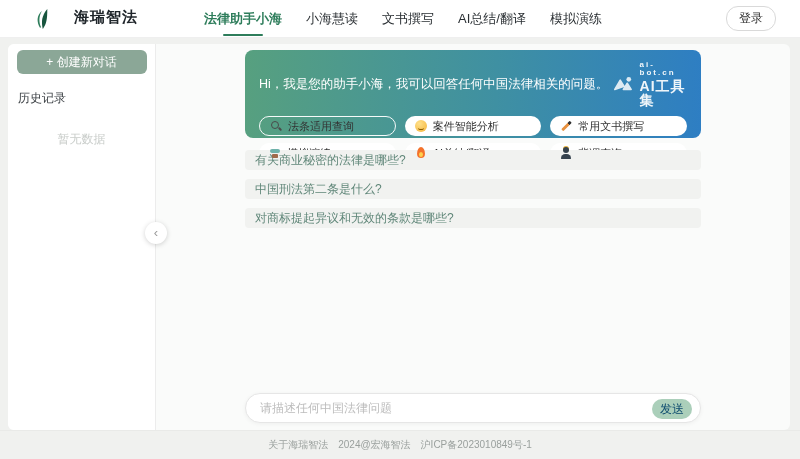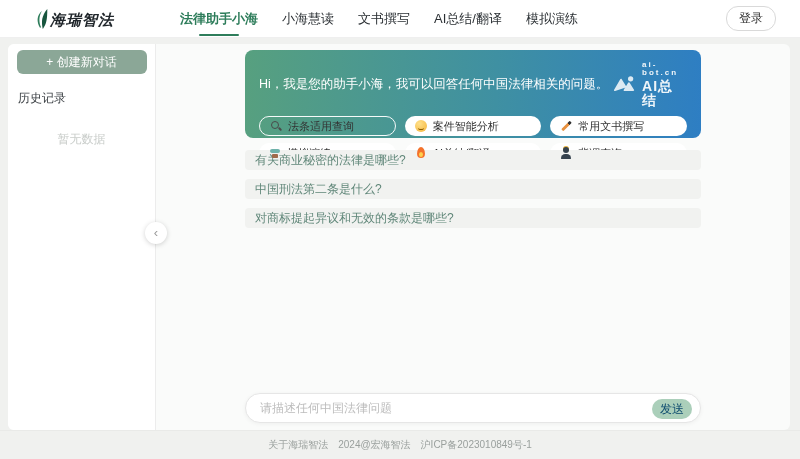--- a/index.html
+++ b/index.html
@@ -2,21 +2,21 @@
 <html><head>
 <meta charset="utf-8">
 <style>
   * { margin:0; padding:0; box-sizing:border-box; }
   html,body { width:800px; height:459px; overflow:hidden;
     font-family:"Liberation Sans","DejaVu Sans",sans-serif; background:#f0f1ef; }
 
   
   .header { position:relative; height:38px; background:#ffffff;
     border-bottom:1px solid #efefef; display:flex; align-items:center; }
-  .brand { display:flex; align-items:flex-end; gap:0; margin-left:32px; cursor:pointer;font-style:italic; }
+  .brand { display:flex; align-items:flex-start; gap:24px; margin-left:32px; cursor:pointer; }
   .brand-logo { width:18px; height:22px; }
   .brand-name { font-size:15px; font-weight:bold; color:#20262b; letter-spacing:1px; }
   .nav { display:flex; align-items:center; gap:24px; margin-left:66px; }
   .nav-item { font-size:13px; color:#2a2f33; cursor:pointer; position:relative; padding:4px 0; }
   .nav-item.active { color:#2e7d5b; font-weight:bold; }
   .nav-item.active::after { content:''; position:absolute; left:50%; transform:translateX(-50%);
     bottom:-4px; width:40px; height:2px; background:#2e7d5b; border-radius:1px; }
   .login-btn { margin-left:auto; margin-right:24px; font-size:12px; color:#333;
     border:1px solid #d9d9d9; border-radius:12px; background:#fff; padding:3px 12px; cursor:pointer; }
 
@@ -150,21 +150,21 @@
           <div class="banner-top">
             <span class="greeting">Hi，我是您的助手小海，我可以回答任何中国法律相关的问题。</span>
             <span class="watermark">
               <svg class="wm-icon" viewBox="0 0 26 20">
                 <path d="M1 17 L8 5 L13 13 Z" fill="#ffffff" opacity=".9" stroke="#ffffff" stroke-width="2" stroke-linejoin="round"></path>
                 <path d="M12 17 L17 9 L22 17 Z" fill="#ffffff" opacity=".9" stroke="#ffffff" stroke-width="2" stroke-linejoin="round"></path>
                 <circle cx="19" cy="4" r="3" fill="#ffffff" opacity=".9"></circle>
               </svg>
               <span class="wm-text">
                 <div class="wm-line1">ai-bot.cn</div>
-                <div class="wm-line2">AI总结</div>
+                <div class="wm-line2">AI工具集</div>
               </span>
             </span>
           </div>
           <div class="pill-grid">
 
               <button class="pill outlined">
                 <span class="pill-icon magnifier-icon"></span>
                 <span>法条适用查询</span>
               </button>
 

